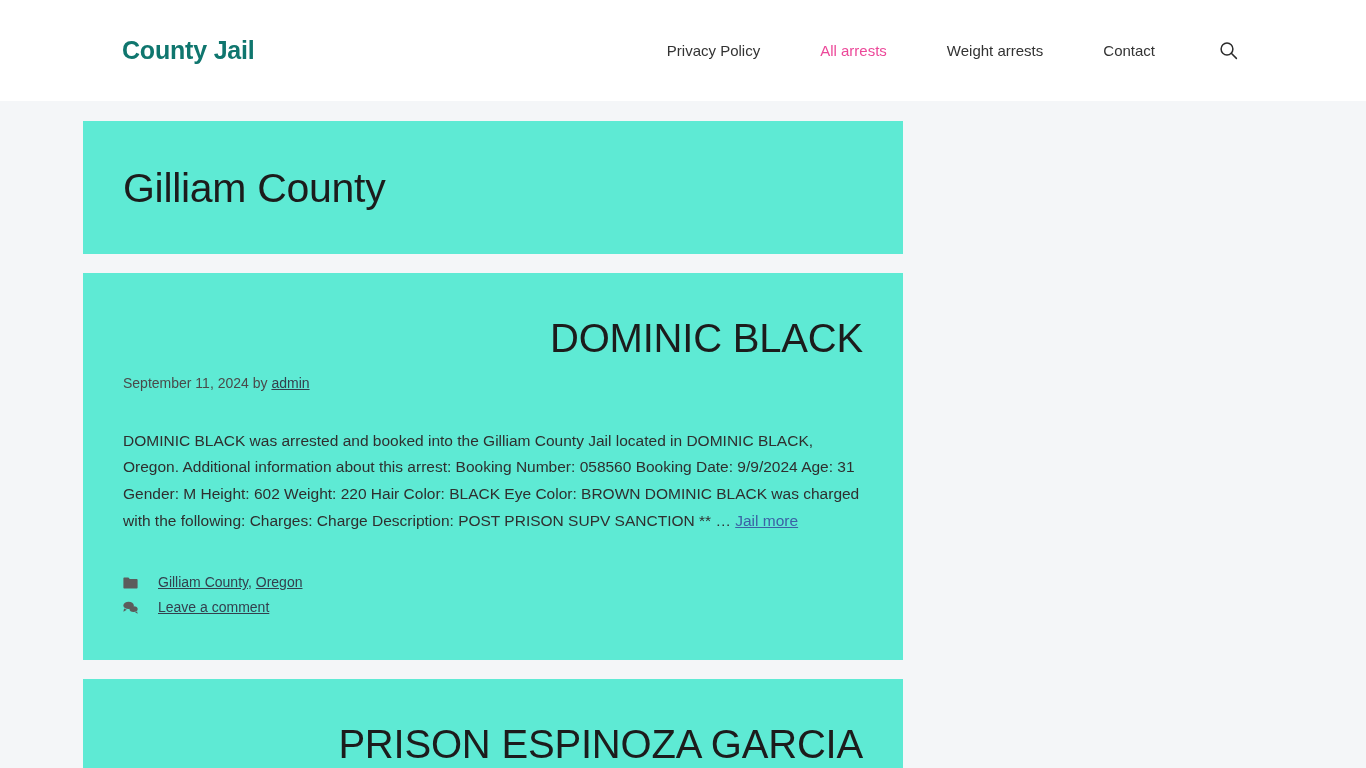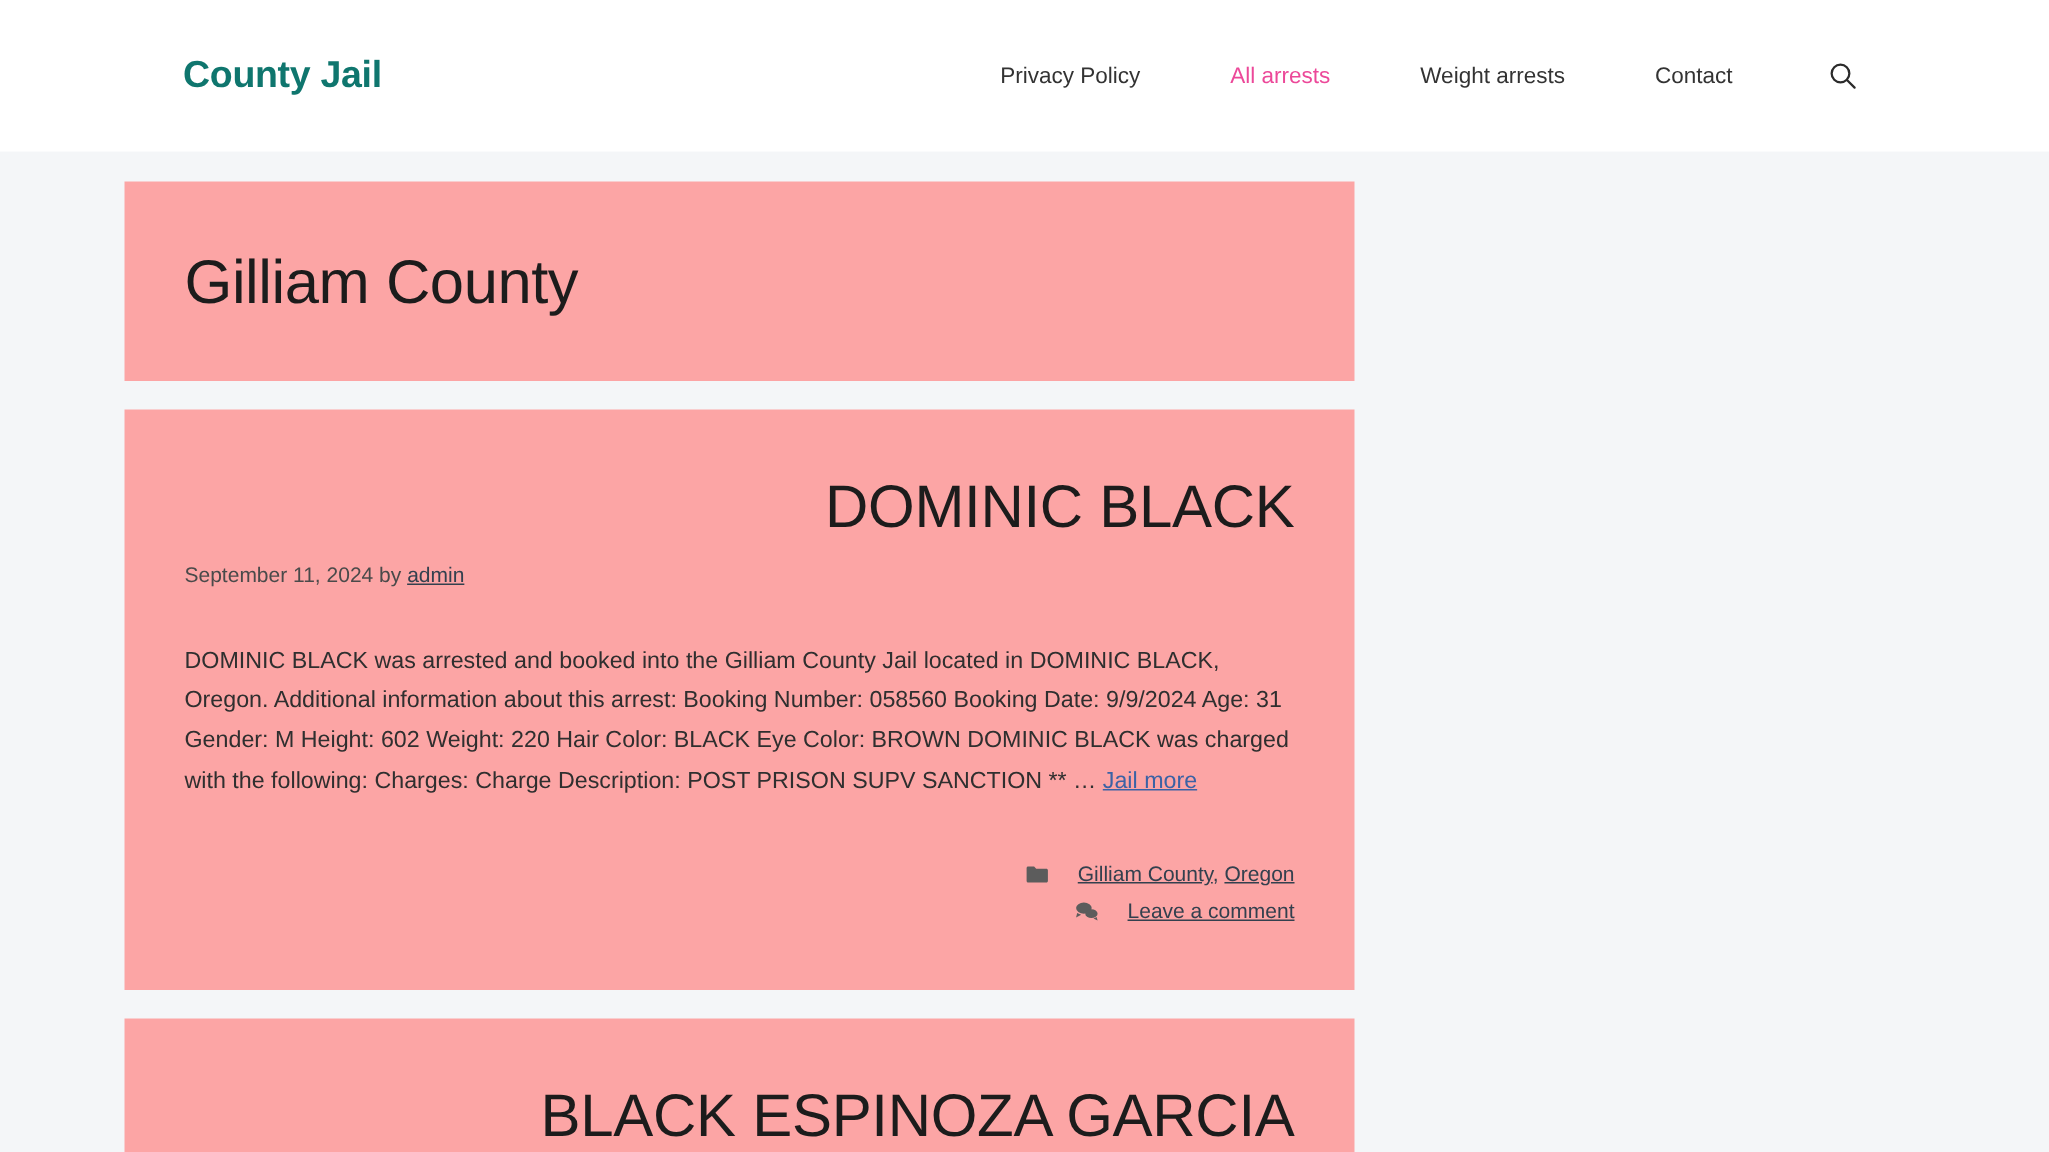--- a/index.html
+++ b/index.html
@@ -67,21 +67,21 @@
     border: 0;
   }
   .search-toggle svg { display: block; }
 
   
   .site-main {
     width: 1366px;
     padding: 20px 0 0 83px;
   }
   .card {
-    background: #fca5a5;
+    background: #5eead4;
     width: 820px;
     margin-bottom: 19px;
   }
   .card-page-header {
     padding: 44px 40px 42px 40px;
   }
   .page-title {
     font-size: 41px;
     font-weight: 400;
     color: #1c1c1c;
@@ -121,21 +121,20 @@
     color: #3b62a5;
     text-decoration: underline;
   }
 
   .entry-footer { font-size: 14px; line-height: 1.55; }
   .footer-row {
     display: flex;
     align-items: center;
     gap: 20px;
     margin-bottom: 3px;
-    justify-content: flex-end;
   }
   .footer-row .meta-icon {
     width: 15px;
     height: 15px;
     flex: 0 0 15px;
     display: flex;
     align-items: center;
     justify-content: center;
     color: #5c5c5c;
   }
@@ -213,16 +212,16 @@
           </svg>
         </span>
         <span class="footer-links">
           <a href="#">Leave a comment</a>
         </span>
       </div>
     </footer>
   </article>
 
   <article class="card card-article">
-    <h2 class="entry-title">BLACK ESPINOZA GARCIA</h2>
+    <h2 class="entry-title">PRISON ESPINOZA GARCIA</h2>
   </article>
 
 </main>
 
 </body></html>

